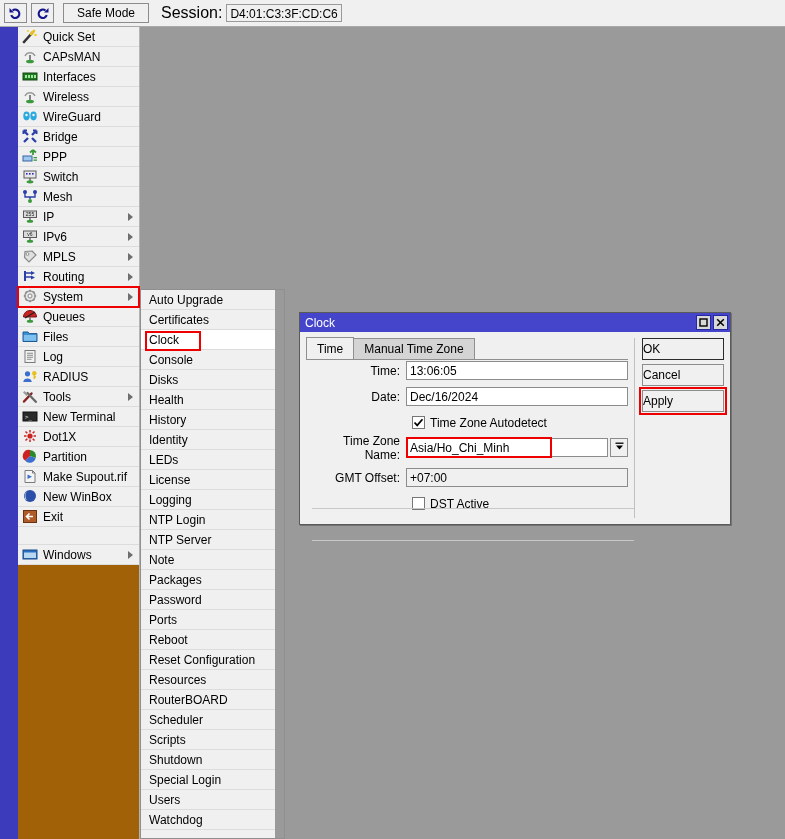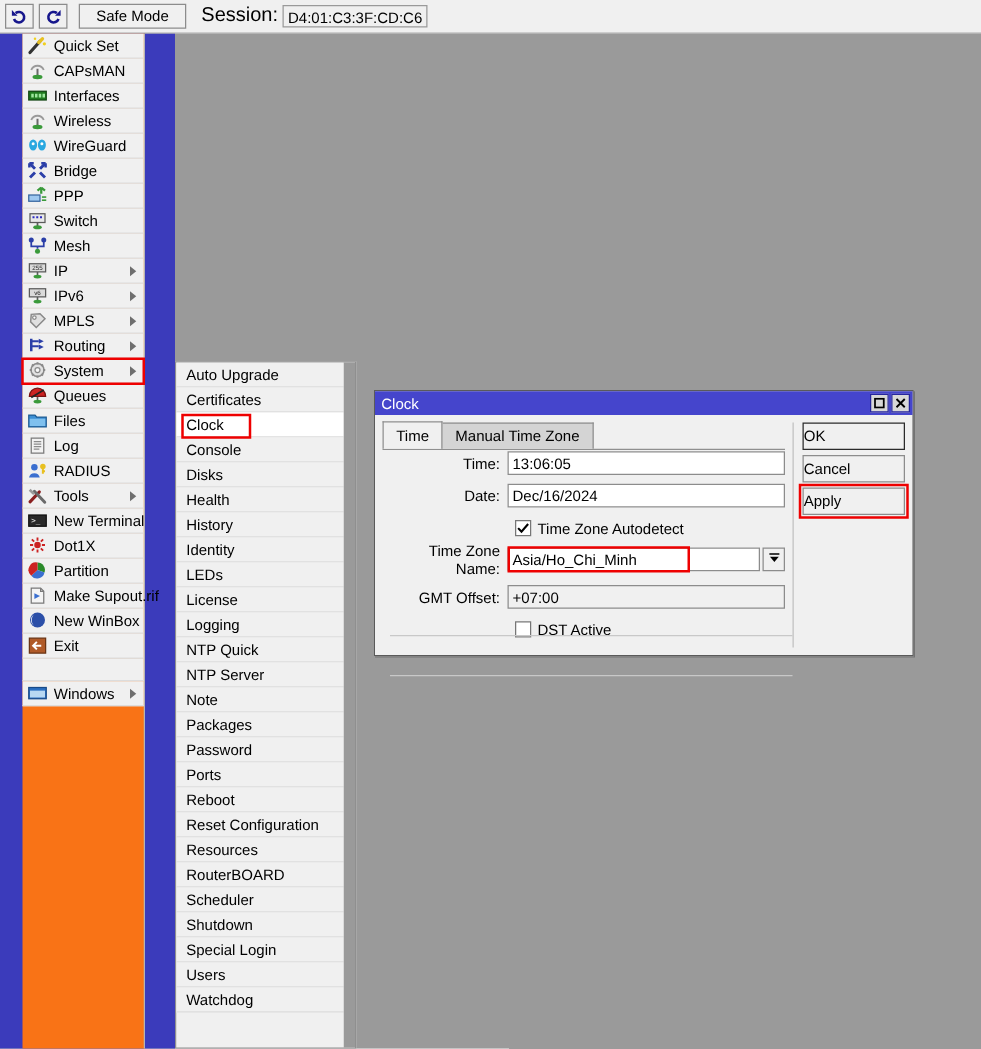--- a/index.html
+++ b/index.html
@@ -46,22 +46,22 @@
     position: absolute; left: 0; top: 27px; width: 785px; height: 812px;
     background: #9a9a9a;
   }
 
   
   #sidebar {
     position: absolute; left: 0; top: 0; width: 140px; height: 812px;
     background: #3b3bbb;
   }
   #sidebar-list {
-    position: absolute; left: 18px; top: 0; width: 98px; height: 812px;
-    background: #f97316;
+    position: absolute; left: 18px; top: 0; width: 122px; height: 812px;
+    background: #a16207;
     border-right: 1px solid #b4b4b4;
   }
   .menu-item {
     position: relative; height: 20px; display: flex; align-items: center;
     padding-left: 3px; border-bottom: 1px solid #dcdcdc;
     background: #f0f0f0; cursor: pointer;
   }
   .menu-item .mi-icon {
     width: 18px; height: 16px; margin-right: 4px;
     display: flex; align-items: center; justify-content: center;
@@ -542,21 +542,21 @@
           <div class="sub-item">
             <span>LEDs</span>
           </div>
           <div class="sub-item">
             <span>License</span>
           </div>
           <div class="sub-item">
             <span>Logging</span>
           </div>
           <div class="sub-item">
-            <span>NTP Quick</span>
+            <span>NTP Login</span>
           </div>
           <div class="sub-item">
             <span>NTP Server</span>
           </div>
           <div class="sub-item">
             <span>Note</span>
           </div>
           <div class="sub-item">
             <span>Packages</span>
           </div>
@@ -573,20 +573,23 @@
             <span>Reset Configuration</span>
           </div>
           <div class="sub-item">
             <span>Resources</span>
           </div>
           <div class="sub-item">
             <span>RouterBOARD</span>
           </div>
           <div class="sub-item">
             <span>Scheduler</span>
+          </div>
+          <div class="sub-item">
+            <span>Scripts</span>
           </div>
           <div class="sub-item">
             <span>Shutdown</span>
           </div>
           <div class="sub-item">
             <span>Special Login</span>
           </div>
           <div class="sub-item">
             <span>Users</span>
           </div>

